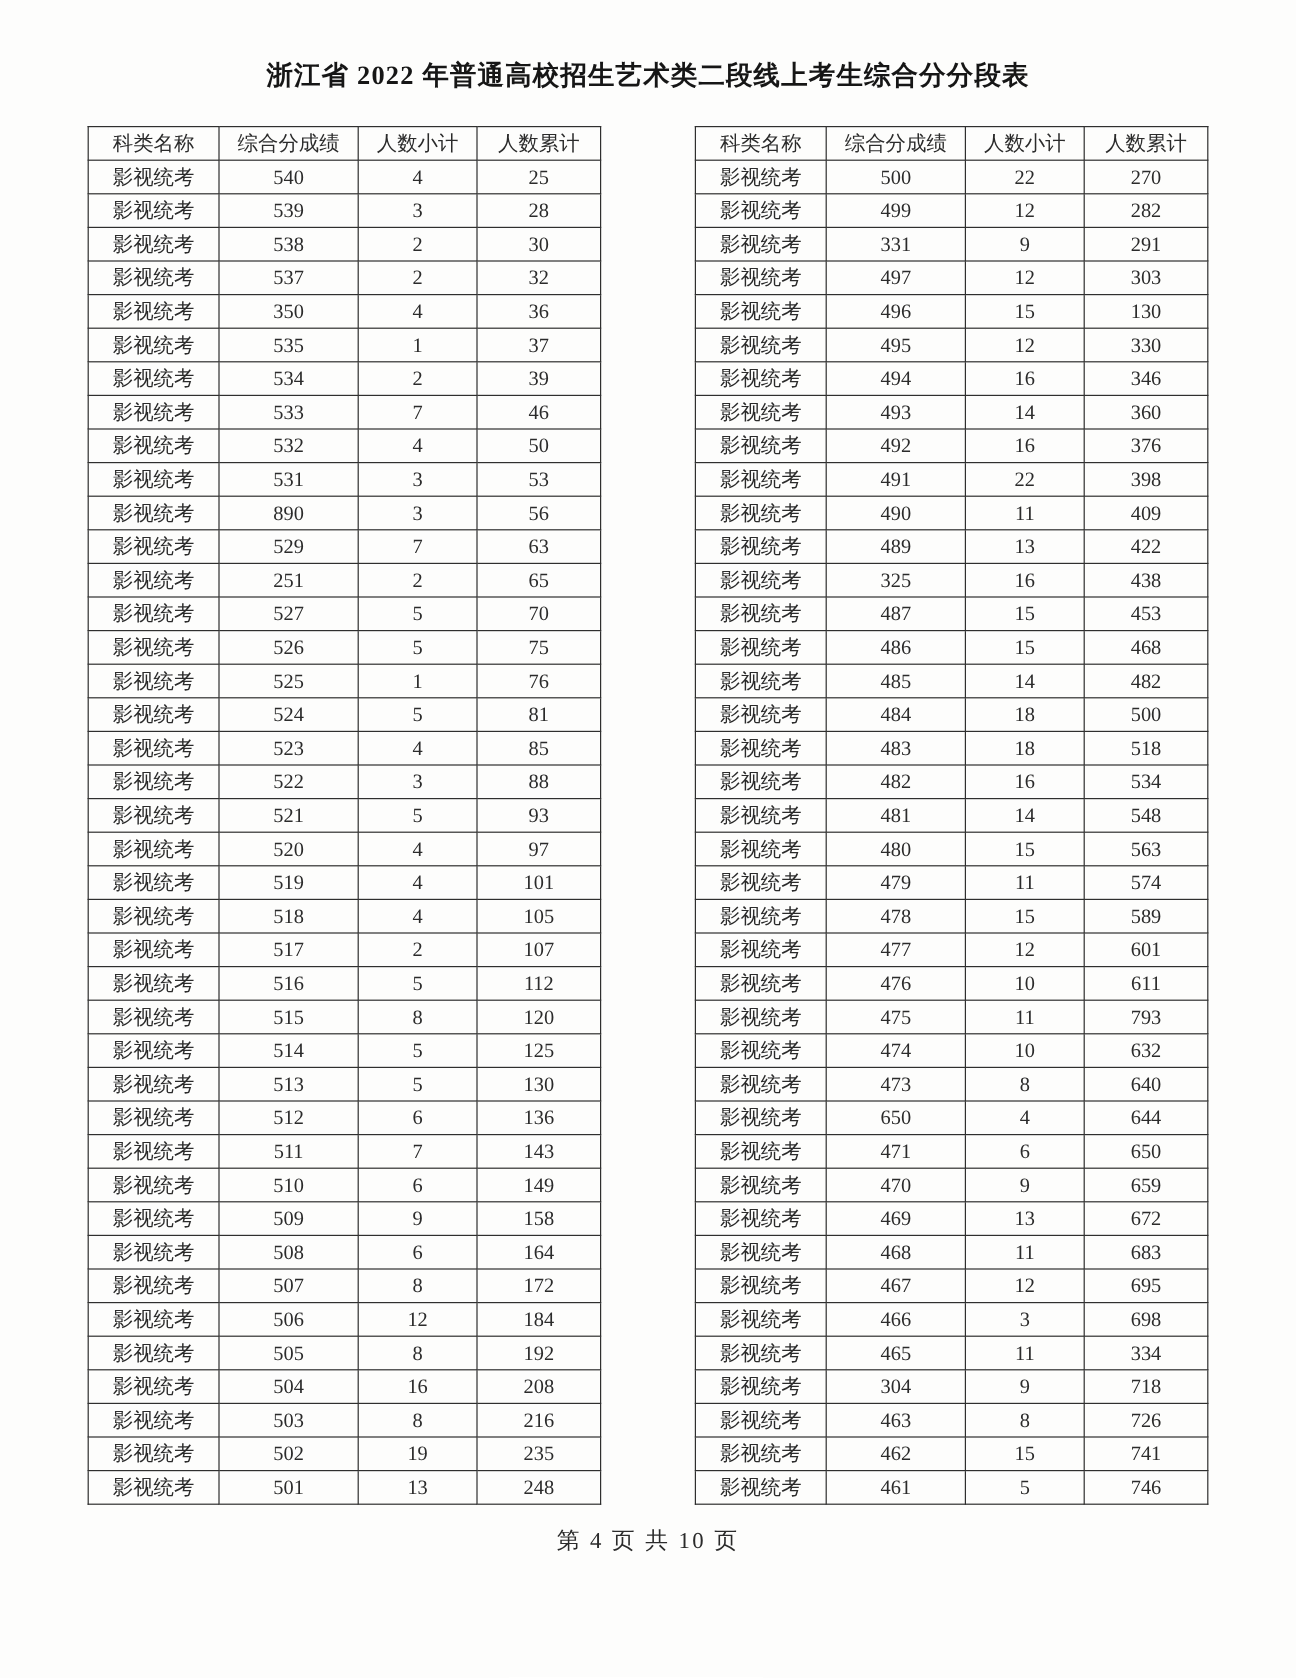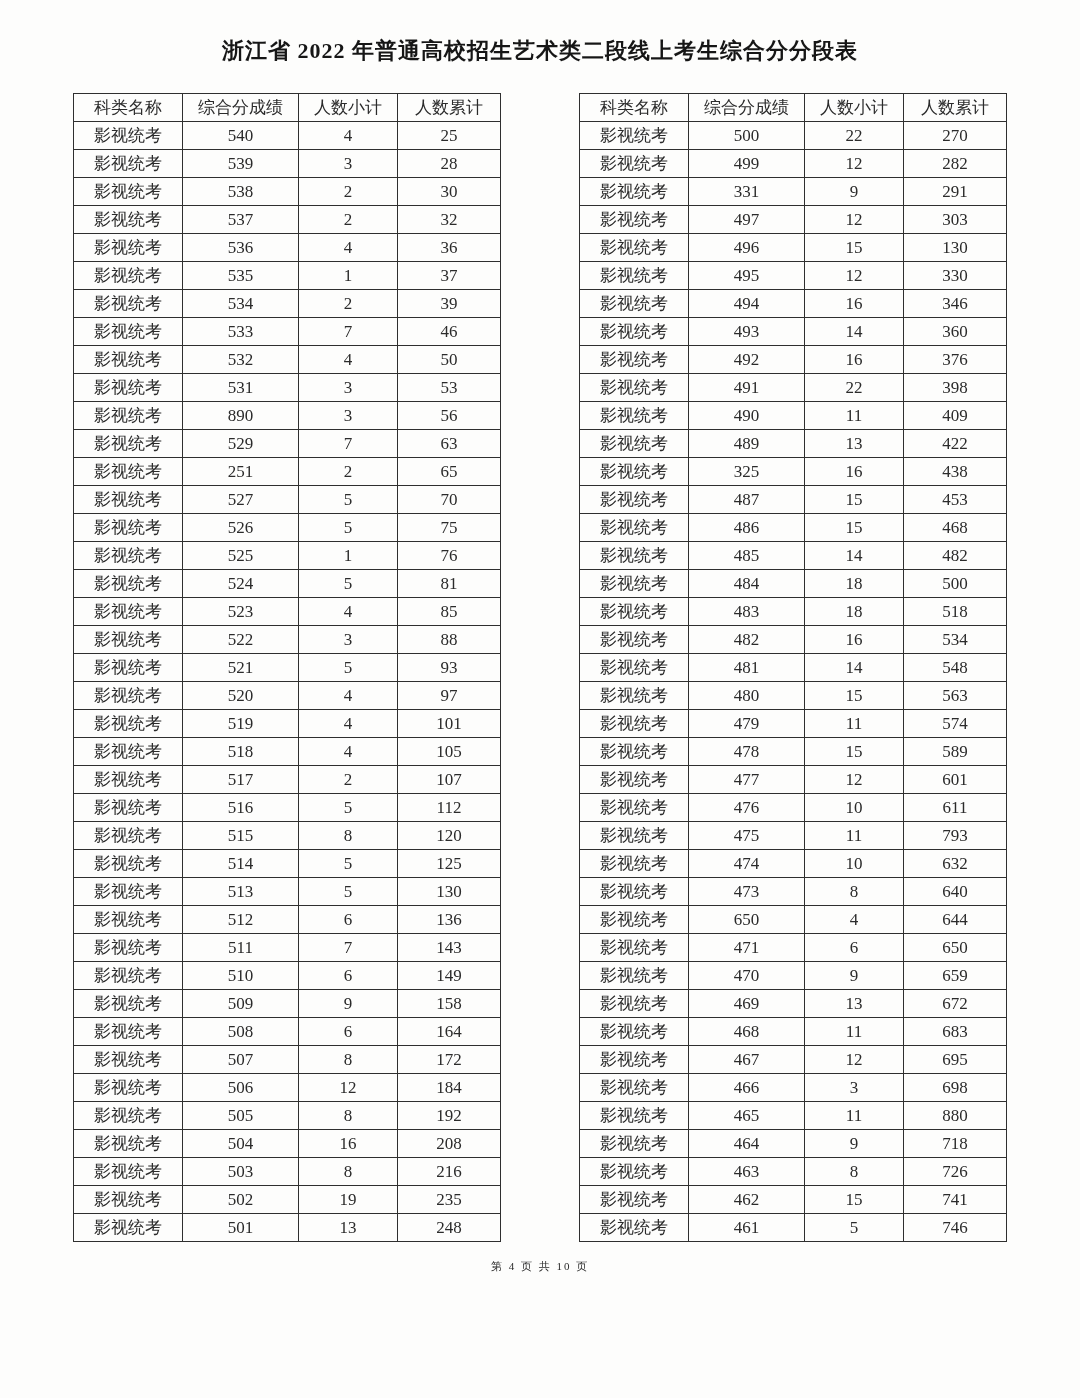--- a/index.html
+++ b/index.html
@@ -13,21 +13,21 @@
     position: relative;
     width: 1080px;
     height: 1398px;
     background: #fdfdfc;
     overflow: hidden;
     font-family: "Liberation Serif", "DejaVu Serif", serif;
     color: #2b2b2b;
   }
 
   .page-title {
-    padding-top: 36px;
+    padding-top: 48px;
     text-align: center;
     font-size: 22px;
     font-weight: bold;
     color: #161616;
     letter-spacing: 1px;
   }
 
   .tables-wrap {
     margin-top: 27px;
     display: flex;
@@ -58,21 +58,21 @@
   }
 
   table.score-table col.c-category   { width: 109px; }
   table.score-table col.c-score      { width: 116px; }
   table.score-table col.c-count      { width: 99px;  }
   table.score-table col.c-cumulative { width: 103px; }
 
   .page-footer {
     margin-top: 17px;
     text-align: center;
-    font-size: 11px;
+    font-size: 19px;
     color: #2b2b2b;
     letter-spacing: 2px;
   }
 </style>
 </head>
 <body>
 
 <div class="page">
 
   <div class="page-title">浙江省 2022 年普通高校招生艺术类二段线上考生综合分分段表</div>
@@ -114,21 +114,21 @@
             <td>30</td>
           </tr>
           <tr>
             <td>影视统考</td>
             <td>537</td>
             <td>2</td>
             <td>32</td>
           </tr>
           <tr>
             <td>影视统考</td>
-            <td>536</td>
+            <td>350</td>
             <td>4</td>
             <td>36</td>
           </tr>
           <tr>
             <td>影视统考</td>
             <td>535</td>
             <td>1</td>
             <td>37</td>
           </tr>
           <tr>
@@ -561,25 +561,25 @@
           <tr>
             <td>影视统考</td>
             <td>466</td>
             <td>3</td>
             <td>698</td>
           </tr>
           <tr>
             <td>影视统考</td>
             <td>465</td>
             <td>11</td>
-            <td>880</td>
-          </tr>
-          <tr>
-            <td>影视统考</td>
-            <td>464</td>
+            <td>334</td>
+          </tr>
+          <tr>
+            <td>影视统考</td>
+            <td>304</td>
             <td>9</td>
             <td>718</td>
           </tr>
           <tr>
             <td>影视统考</td>
             <td>463</td>
             <td>8</td>
             <td>726</td>
           </tr>
           <tr>

